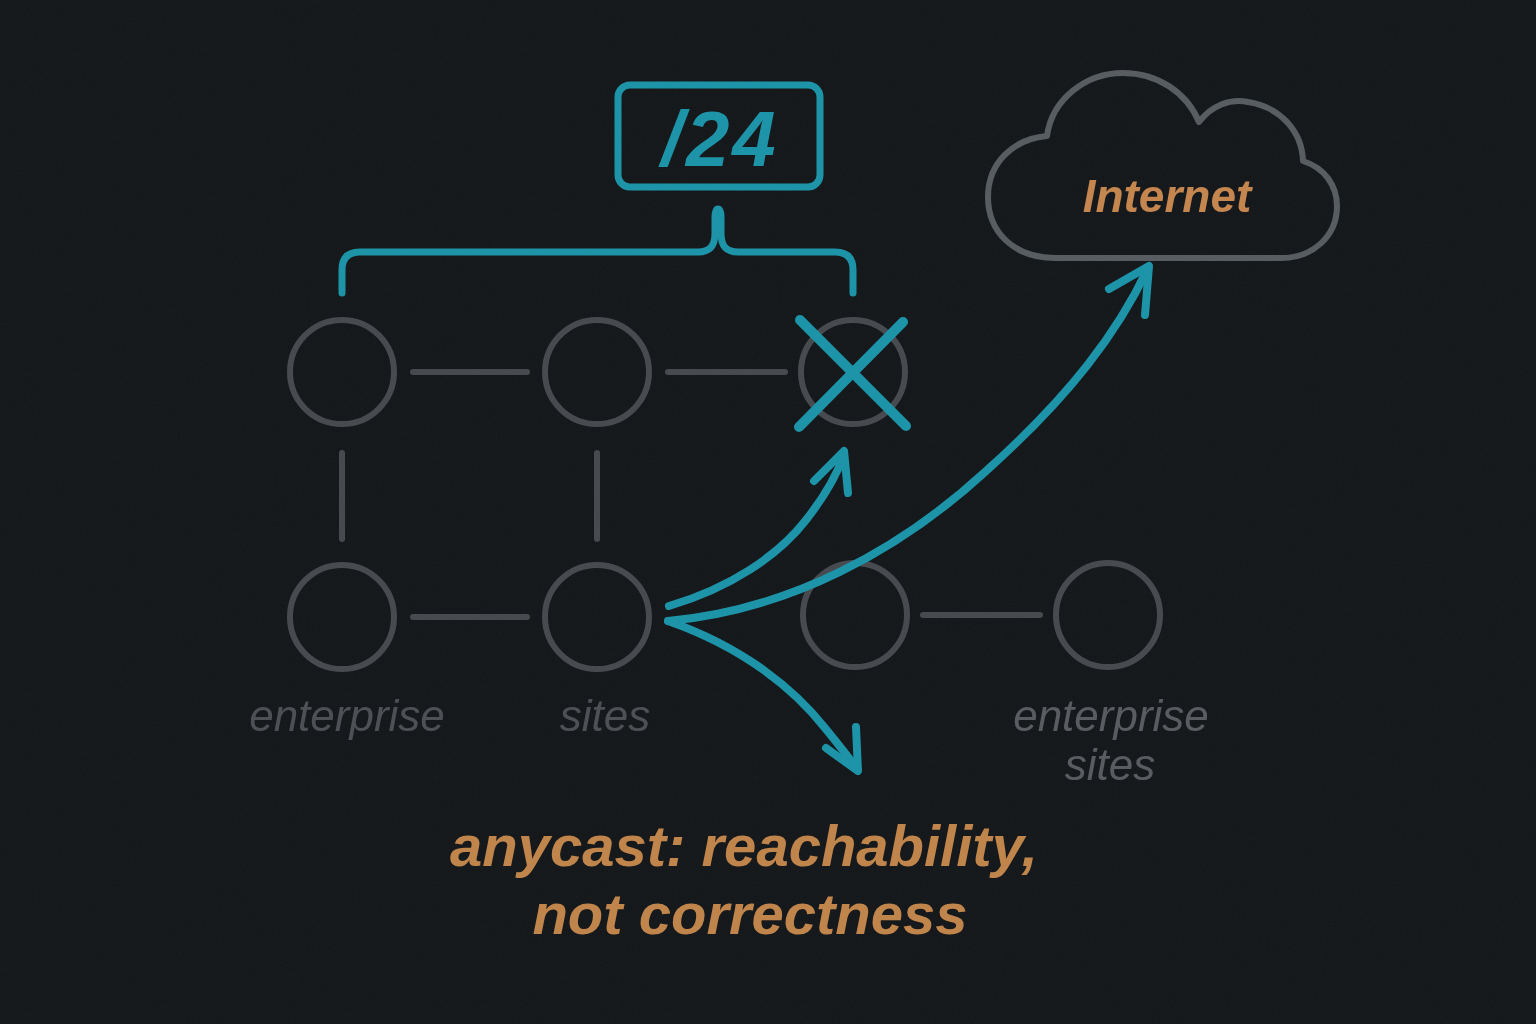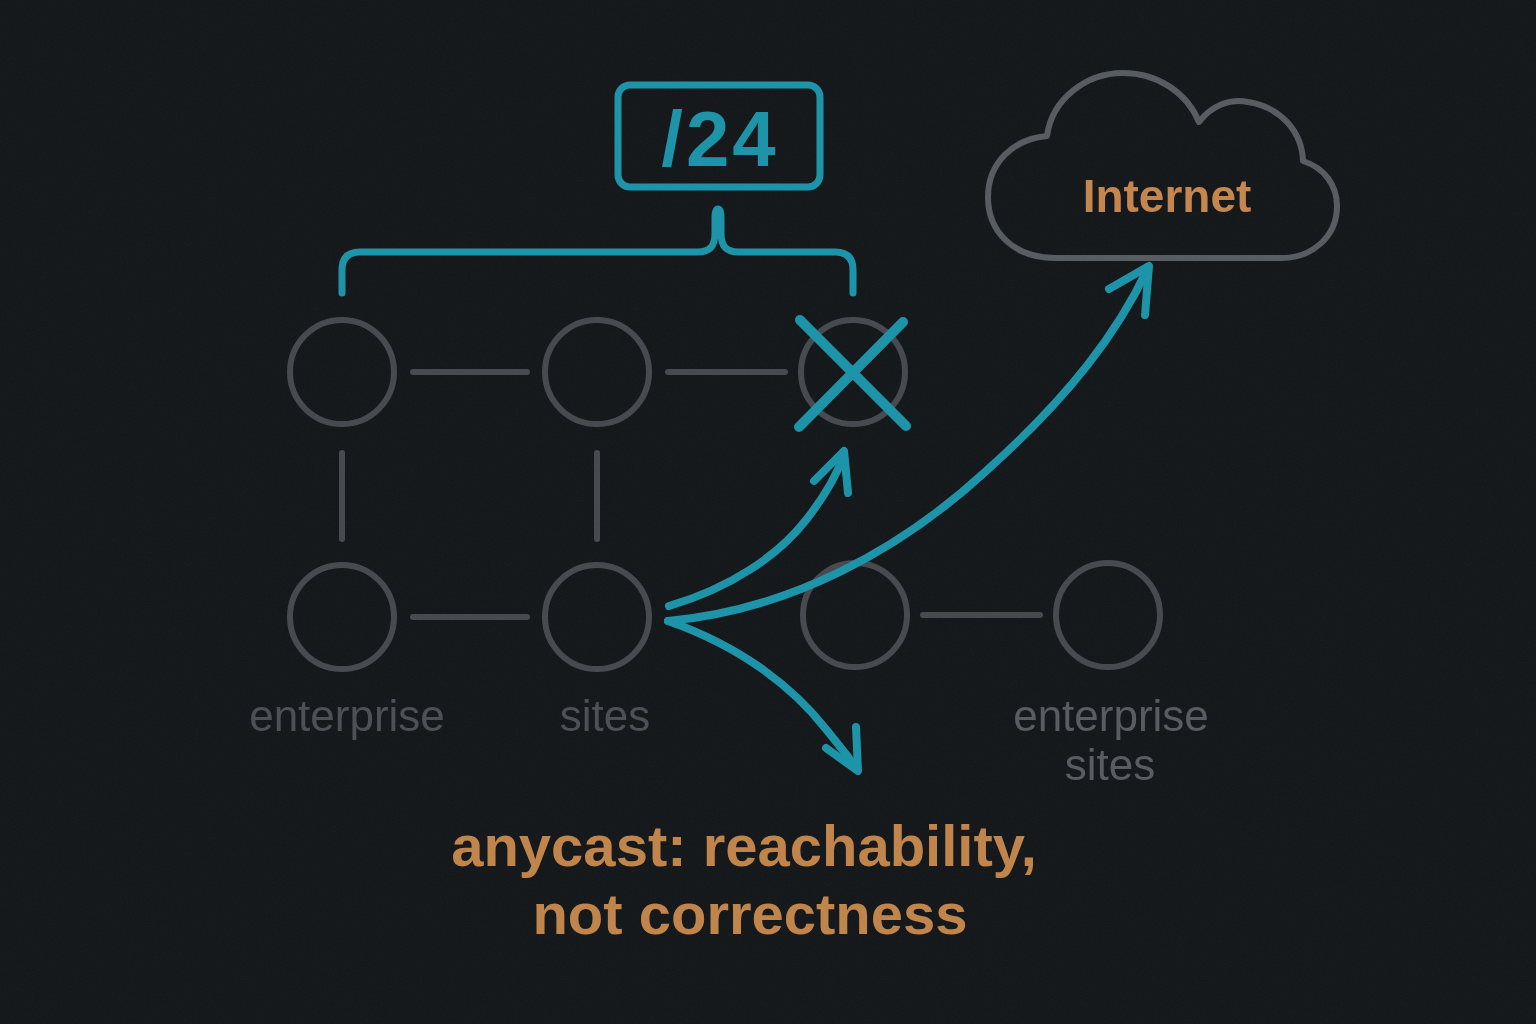--- a/index.html
+++ b/index.html
@@ -12,20 +12,21 @@
     --label_gray:#4b4f54;
     --label_gray_bright:#575b60;
     --cloud_gray:#565b60;
   }
   html,body{margin:0;padding:0;background:var(--bg);}
   .stage{
     position:relative;
     width:1536px;height:1024px;
     background:var(--bg);
     overflow:hidden;
+    font-style:italic;
   }
   svg{display:block;}
   text{
     font-family:"Liberation Sans","DejaVu Sans",sans-serif;
   }
   .node{fill:none;stroke:var(--node_gray);stroke-width:6;}
   .connector{stroke:var(--connector_gray);stroke-width:6;stroke-linecap:round;}
   .teal-stroke{fill:none;stroke:var(--teal);stroke-linecap:round;stroke-linejoin:round;}
   .x-mark{stroke-width:10;}
   .prefix-box{stroke-width:7;}

